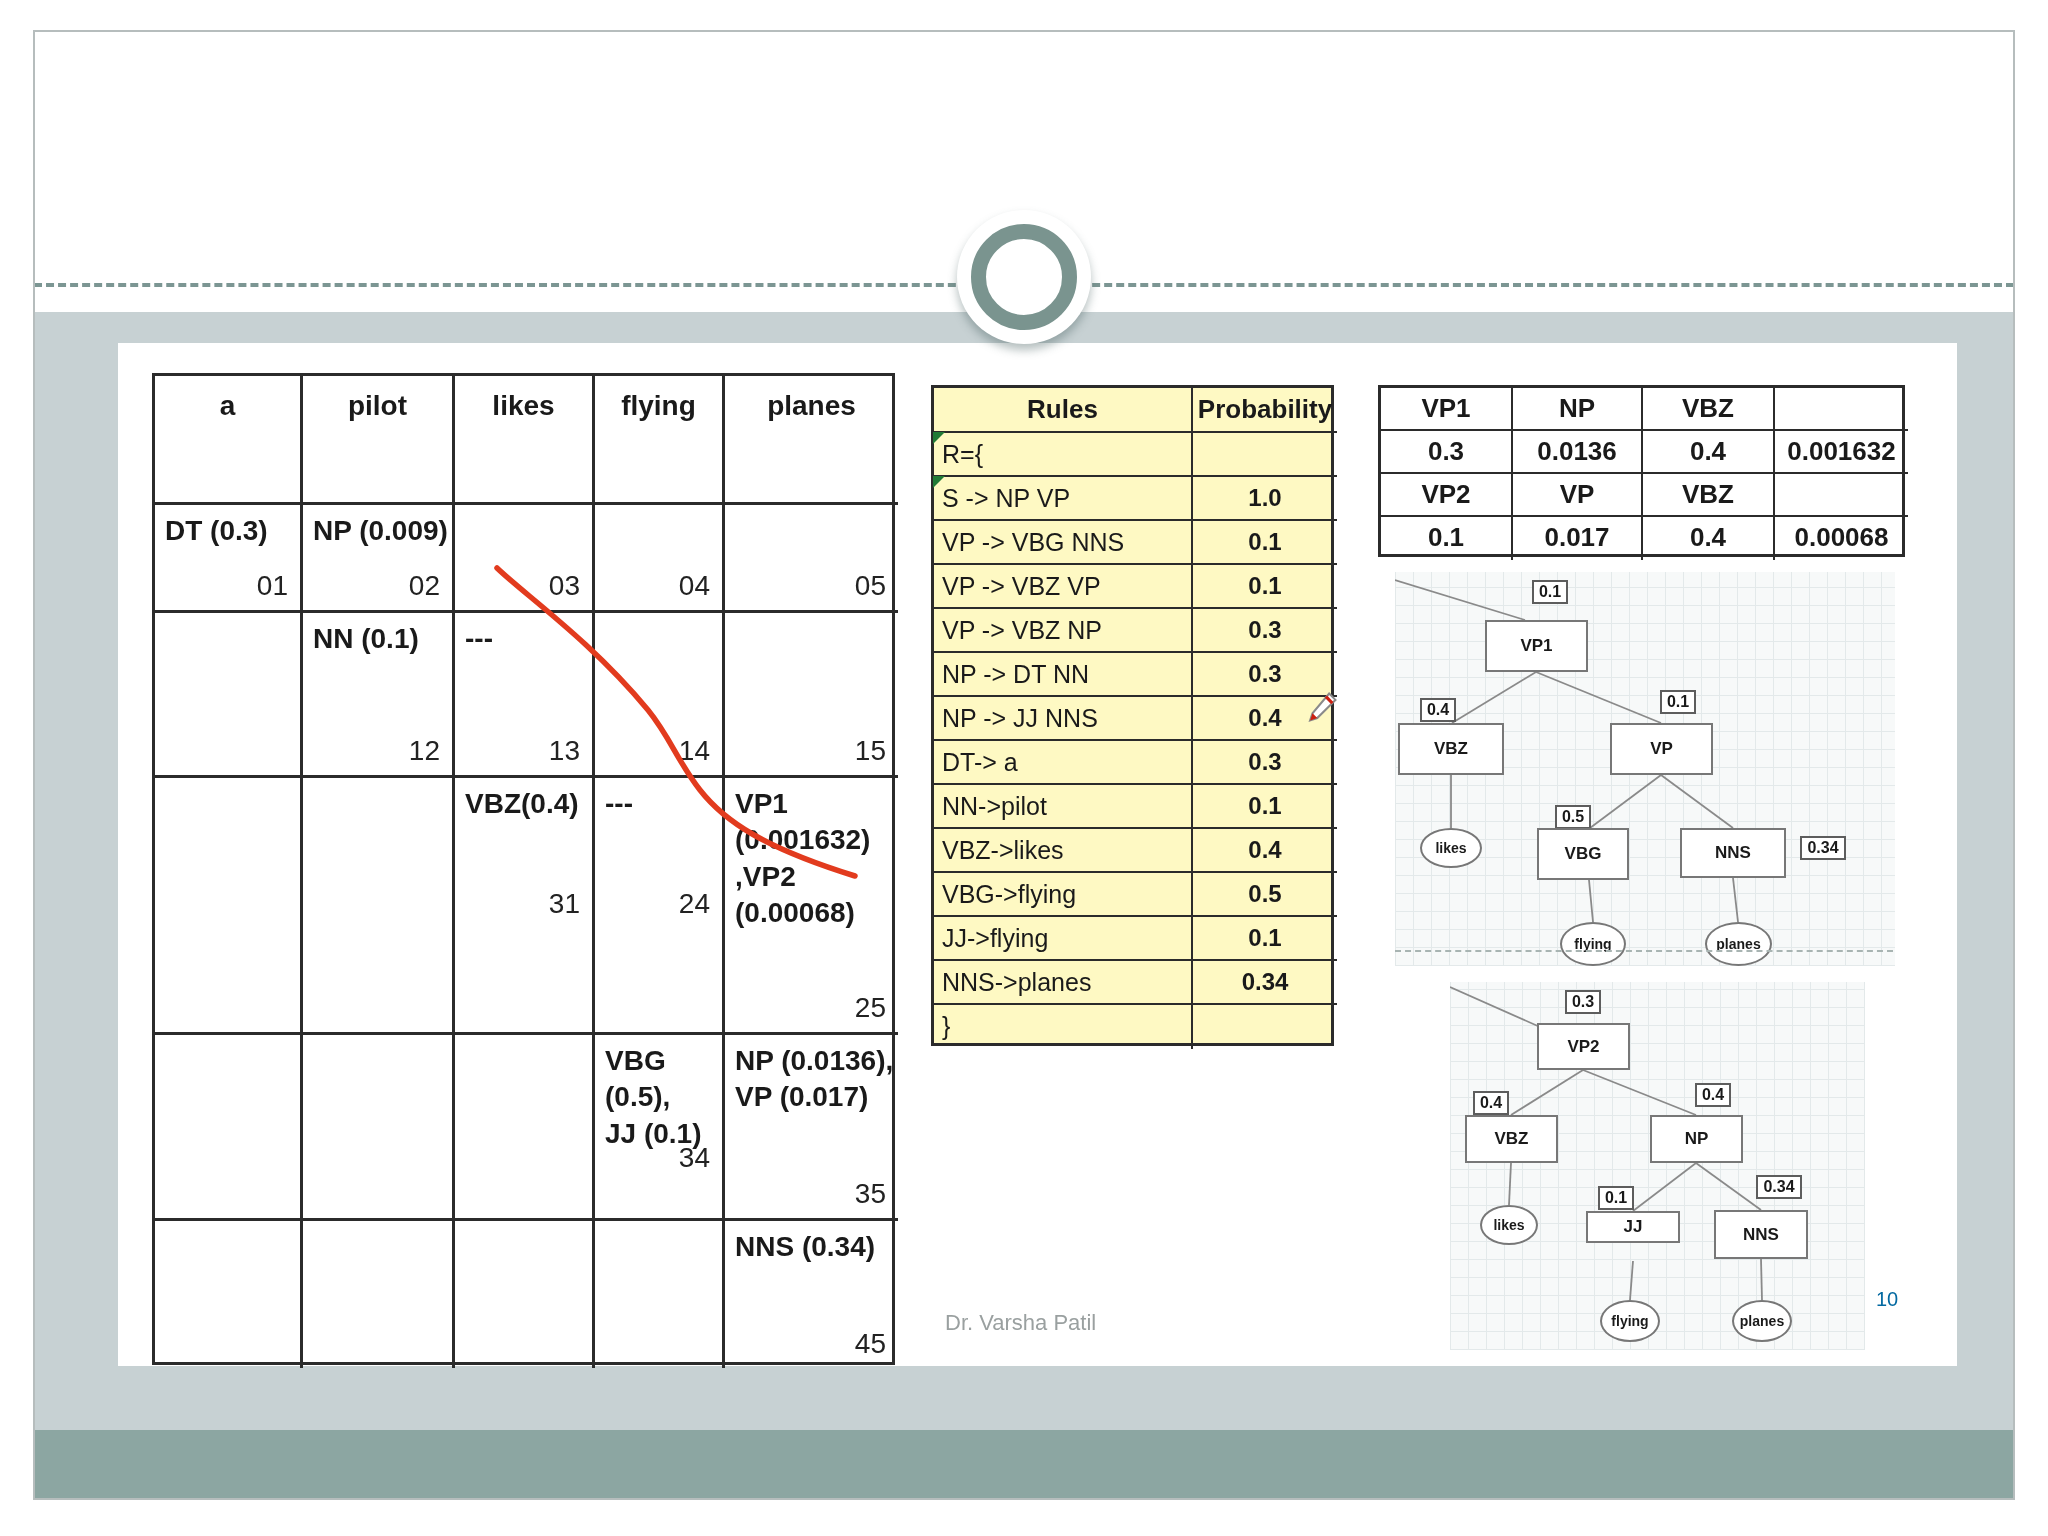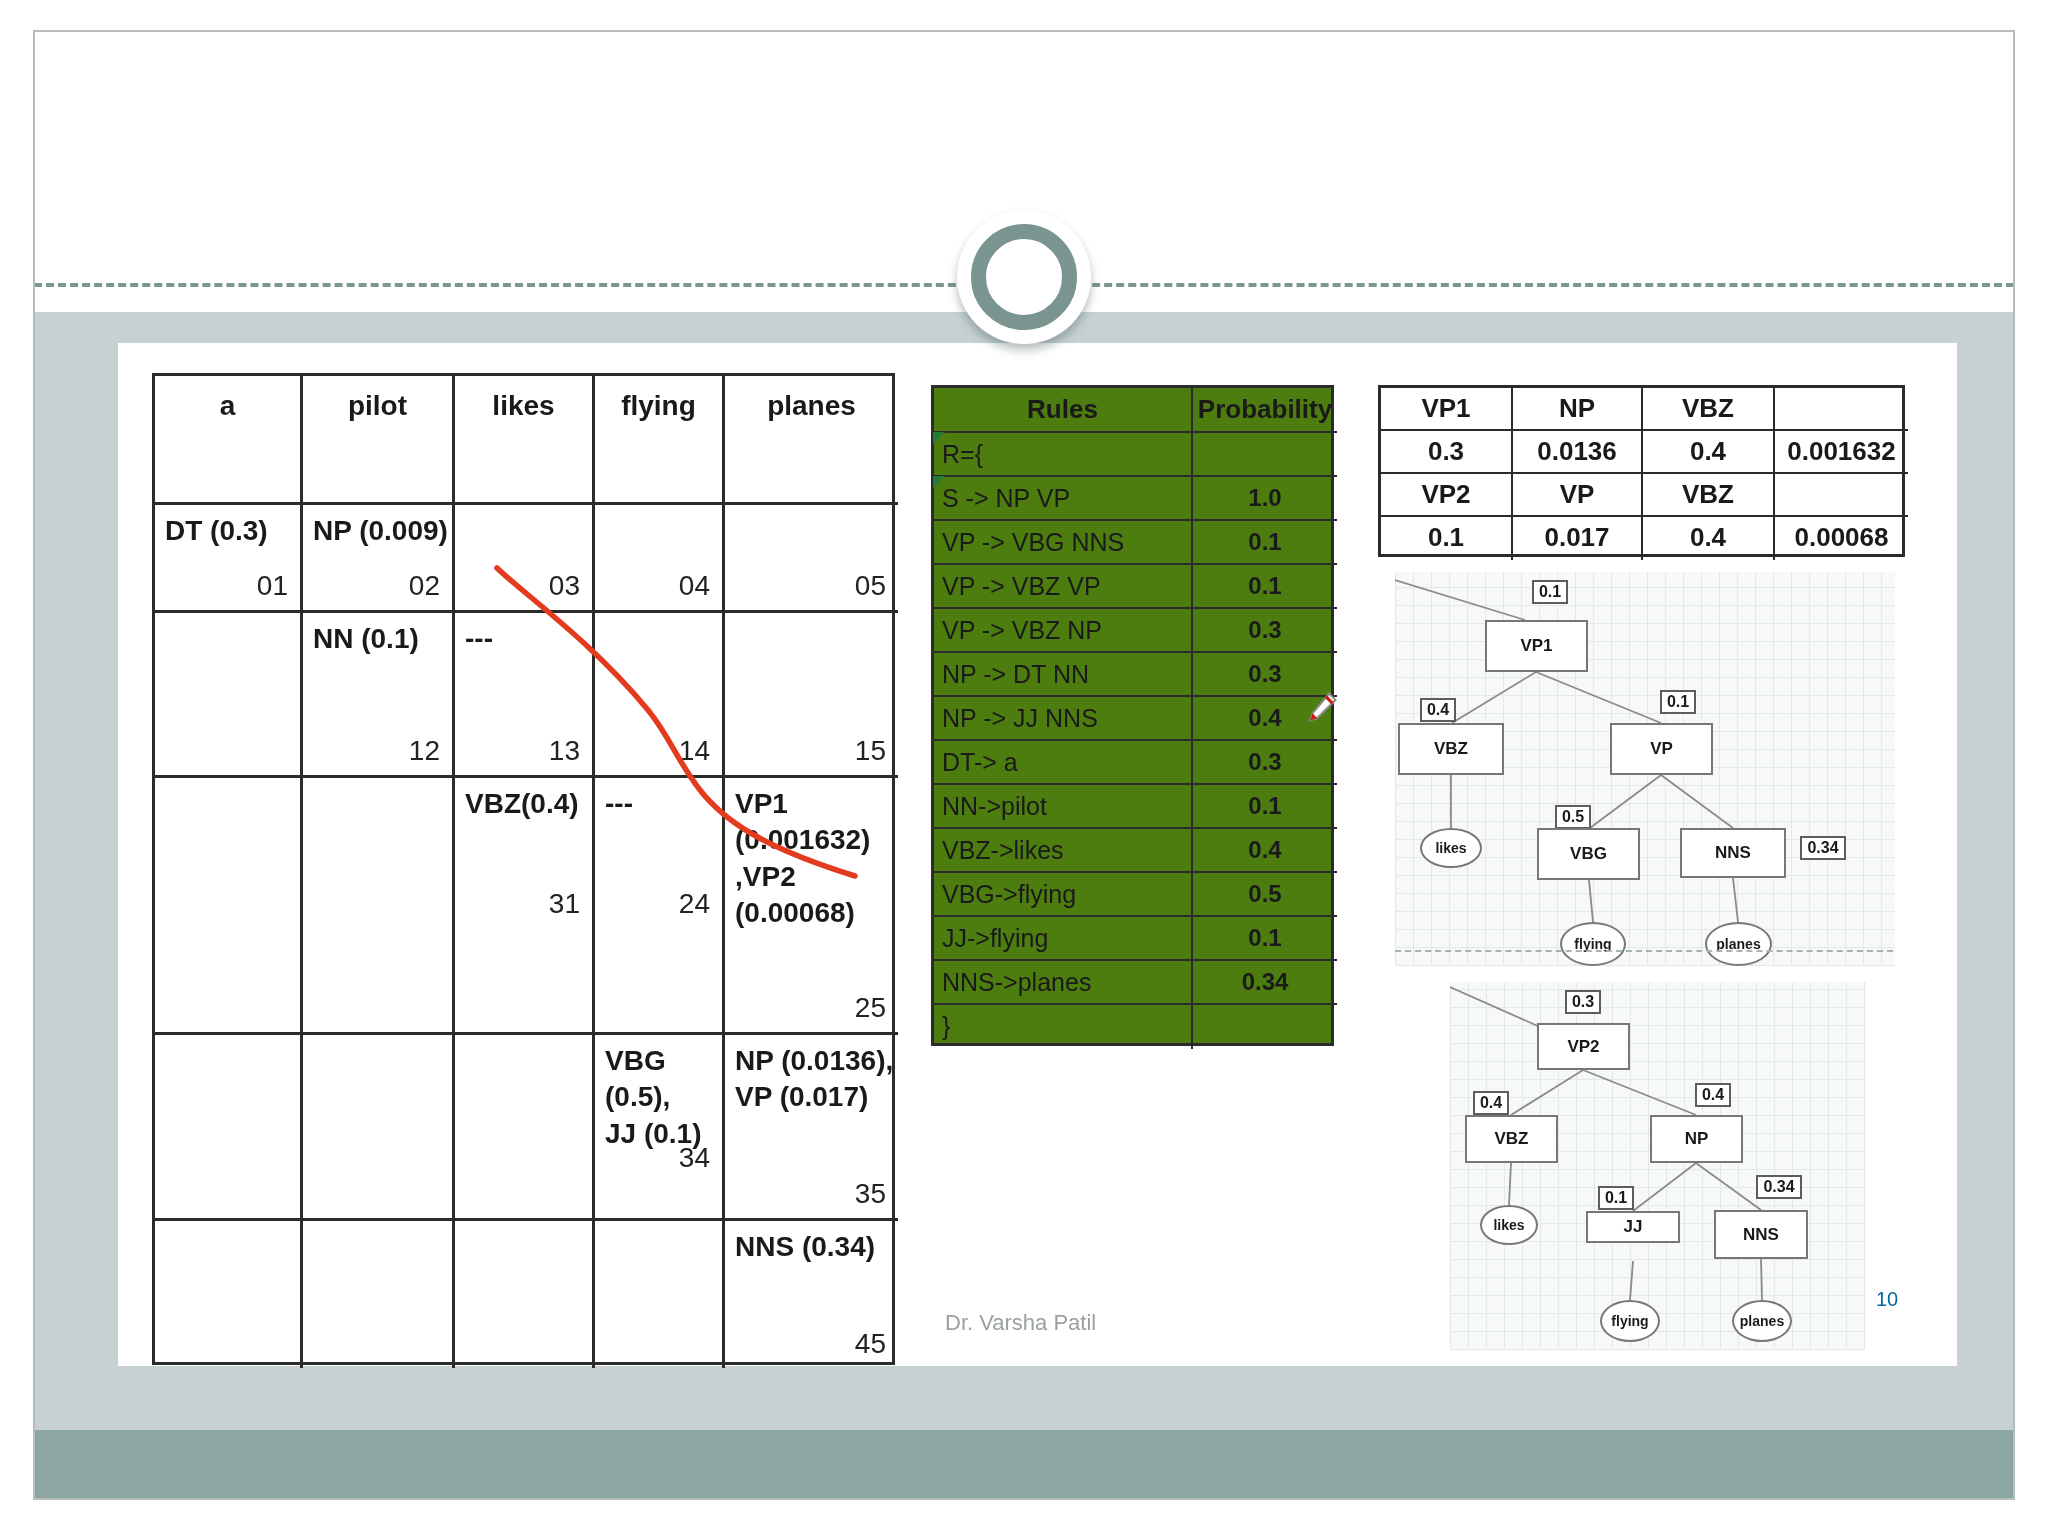--- a/index.html
+++ b/index.html
@@ -32,21 +32,21 @@
            white-space:pre-line;line-height:1.3;}
   .cc .idx{position:absolute;right:12px;bottom:8px;font-size:28px;color:#222;}
   .cc.idx-mid .idx{bottom:112px;}
   .cc.idx-mid2 .idx{bottom:44px;}
   .redline{position:absolute;left:430px;top:540px;pointer-events:none;}
 
   
   .rules{position:absolute;left:931px;top:385px;width:403px;height:661px;display:grid;
          grid-template-columns:259px 144px;
          grid-template-rows:45px repeat(14,44px);
-         border:3px solid #2b2b2b;box-sizing:border-box;background:#4d7c0f;}
+         border:3px solid #2b2b2b;box-sizing:border-box;background:#fef9c3;}
   .rules > div{border-right:2.5px solid #2b2b2b;border-bottom:2.5px solid #2b2b2b;box-sizing:border-box;
                overflow:hidden;white-space:nowrap;}
   .rules > div:nth-child(2n){border-right:none;}
   .rules > div:nth-last-child(-n+2){border-bottom:none;}
   .r-h{font-weight:bold;font-size:26px;text-align:center;line-height:42px;}
   .rr{font-size:25px;padding-left:8px;line-height:42px;}
   .rp{font-weight:bold;font-size:24px;text-align:center;line-height:42px;}
   .corner-marker{position:absolute;width:0;height:0;border-top:12px solid #217a36;
                  border-right:12px solid transparent;}
   .pen-icon{position:absolute;left:1303px;top:688px;width:38px;height:38px;}
@@ -285,21 +285,21 @@
       </g>
     </svg>
     <div class="tprob" style="left:137px;top:8px;width:36px;height:24px;">0.1</div>
     <div class="tnode" style="left:90px;top:48px;width:103px;height:52px;">VP1</div>
     <div class="tprob" style="left:25px;top:126px;width:36px;height:24px;">0.4</div>
     <div class="tnode" style="left:3px;top:151px;width:106px;height:52px;">VBZ</div>
     <div class="tprob" style="left:265px;top:118px;width:36px;height:24px;">0.1</div>
     <div class="tnode" style="left:215px;top:151px;width:103px;height:52px;">VP</div>
     <div class="tword" style="left:25px;top:256px;width:62px;height:40px;">likes</div>
     <div class="tprob" style="left:160px;top:233px;width:36px;height:24px;">0.5</div>
-    <div class="tnode" style="left:142px;top:256px;width:103px;height:52px;">VBG</div>
+    <div class="tnode" style="left:142px;top:256px;width:92px;height:52px;">VBG</div>
     <div class="tnode" style="left:285px;top:256px;width:106px;height:50px;">NNS</div>
     <div class="tprob" style="left:405px;top:264px;width:46px;height:24px;">0.34</div>
     <div class="tword" style="left:165px;top:350px;width:66px;height:44px;">flying</div>
     <div class="tword" style="left:310px;top:350px;width:67px;height:44px;">planes</div>
   </div>
   <div class="tree-sep"></div>
 
   <div class="tree" style="left:1450px;top:982px;width:415px;height:368px;">
     <svg width="415" height="368" viewBox="0 0 415 368">
       <g stroke="#8a8a8a" stroke-width="1.8">

